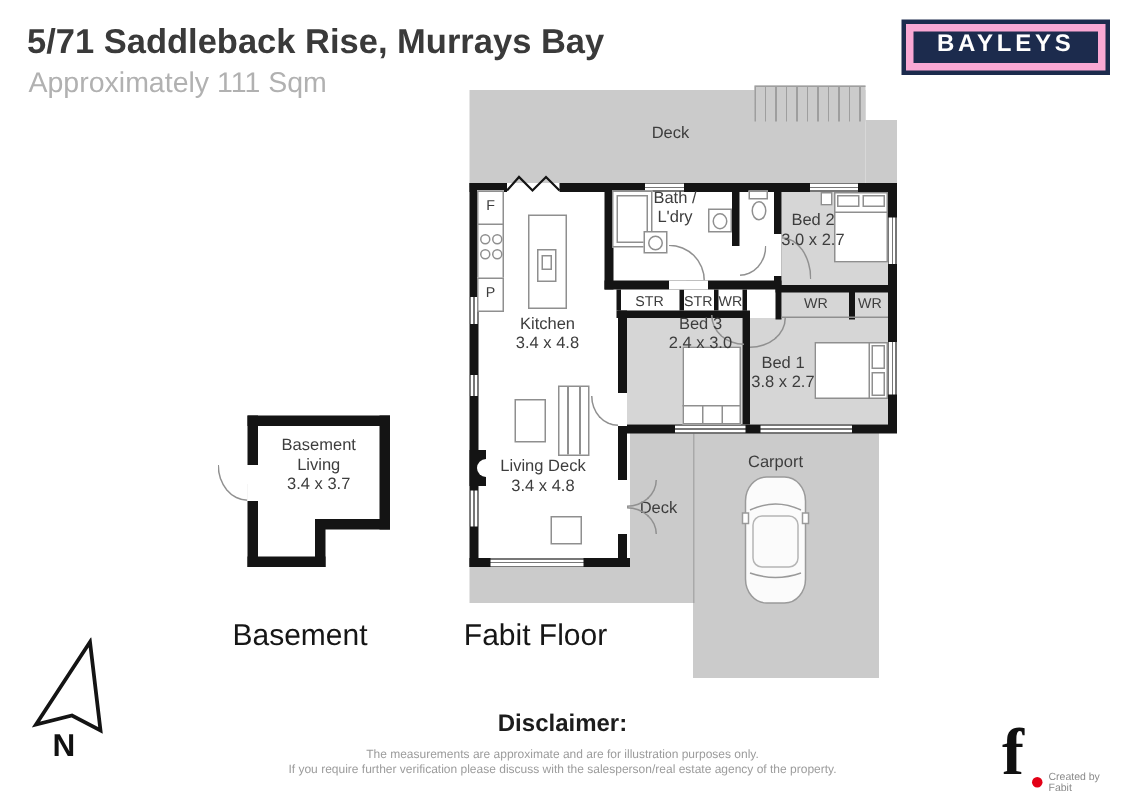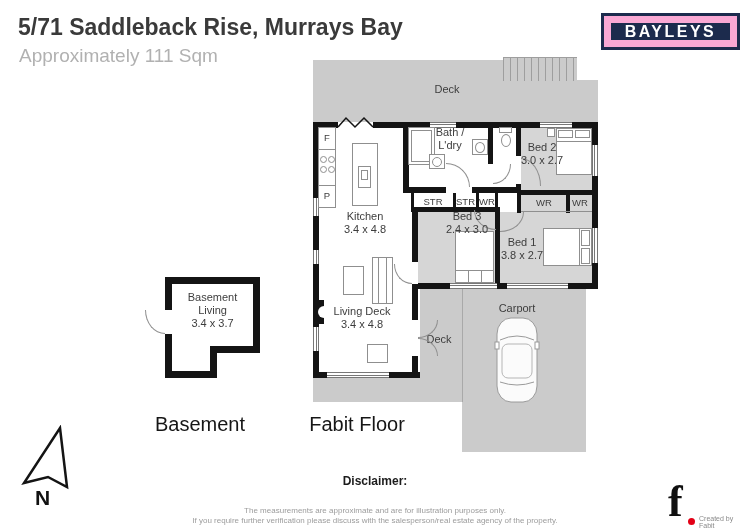--- a/index.html
+++ b/index.html
@@ -21,26 +21,26 @@
   .arc{position:absolute;border:0 solid #909090}
   .arc-br{border-right-width:1px;border-bottom-width:1px;border-bottom-right-radius:100%}
   .arc-bl{border-left-width:1px;border-bottom-width:1px;border-bottom-left-radius:100%}
   .arc-tr{border-top-width:1px;border-right-width:1px;border-top-right-radius:100%}
   .stairs{position:absolute;background-color:#cbcbcb;
           background-image:repeating-linear-gradient(90deg,#9e9e9e 0 1px,transparent 1px 7px);
           border-top:1px solid #9e9e9e}
   .title{position:absolute;left:18px;top:14px;font-size:23px;font-weight:700;color:#3a3a3a}
   .subtitle{position:absolute;left:19px;top:45px;font-size:19px;color:#b1b1b1}
   .bayleys{position:absolute;left:601px;top:13px;width:139px;height:37px;background:#1c2b4d}
-  .bayleys .frame{position:absolute;left:3px;top:3px;right:3px;bottom:3px;border:7px solid #f9a8d4;
+  .bayleys .frame{position:absolute;left:3px;top:3px;right:3px;bottom:3px;border:5px solid #f9a8d4;
           display:flex;align-items:flex-start;justify-content:center}
   .bayleys span{color:#fff;font-size:16px;font-weight:700;letter-spacing:2.5px}
   .floorlbl{position:absolute;font-size:20px;color:#161616;text-align:center}
   .disc{position:absolute;left:75px;top:474px;width:600px;text-align:center}
-  .disc .dt{font-size:12px;font-weight:700;color:#1c1c1c;margin-bottom:18px}
+  .disc .dt{font-size:16px;font-weight:700;color:#1c1c1c;margin-bottom:6px}
   .disc .dl{font-size:8px;line-height:9.5px;color:#9c9c9c}
   .fabit-f{position:absolute;left:668px;top:480px;font-family:"Liberation Serif",serif;
            font-size:44px;font-weight:700;color:#101010;line-height:44px}
   .fabit-dot{position:absolute;left:688px;top:518px;width:7px;height:7px;border-radius:50%;background:#e30016}
   .fabit-credit{position:absolute;left:699px;top:515px;font-size:7px;color:#8a8a8a}
   .northN{position:absolute;left:35px;top:486px;font-size:21px;font-weight:700;color:#111}
 </style>
 </head>
 <body>
 

